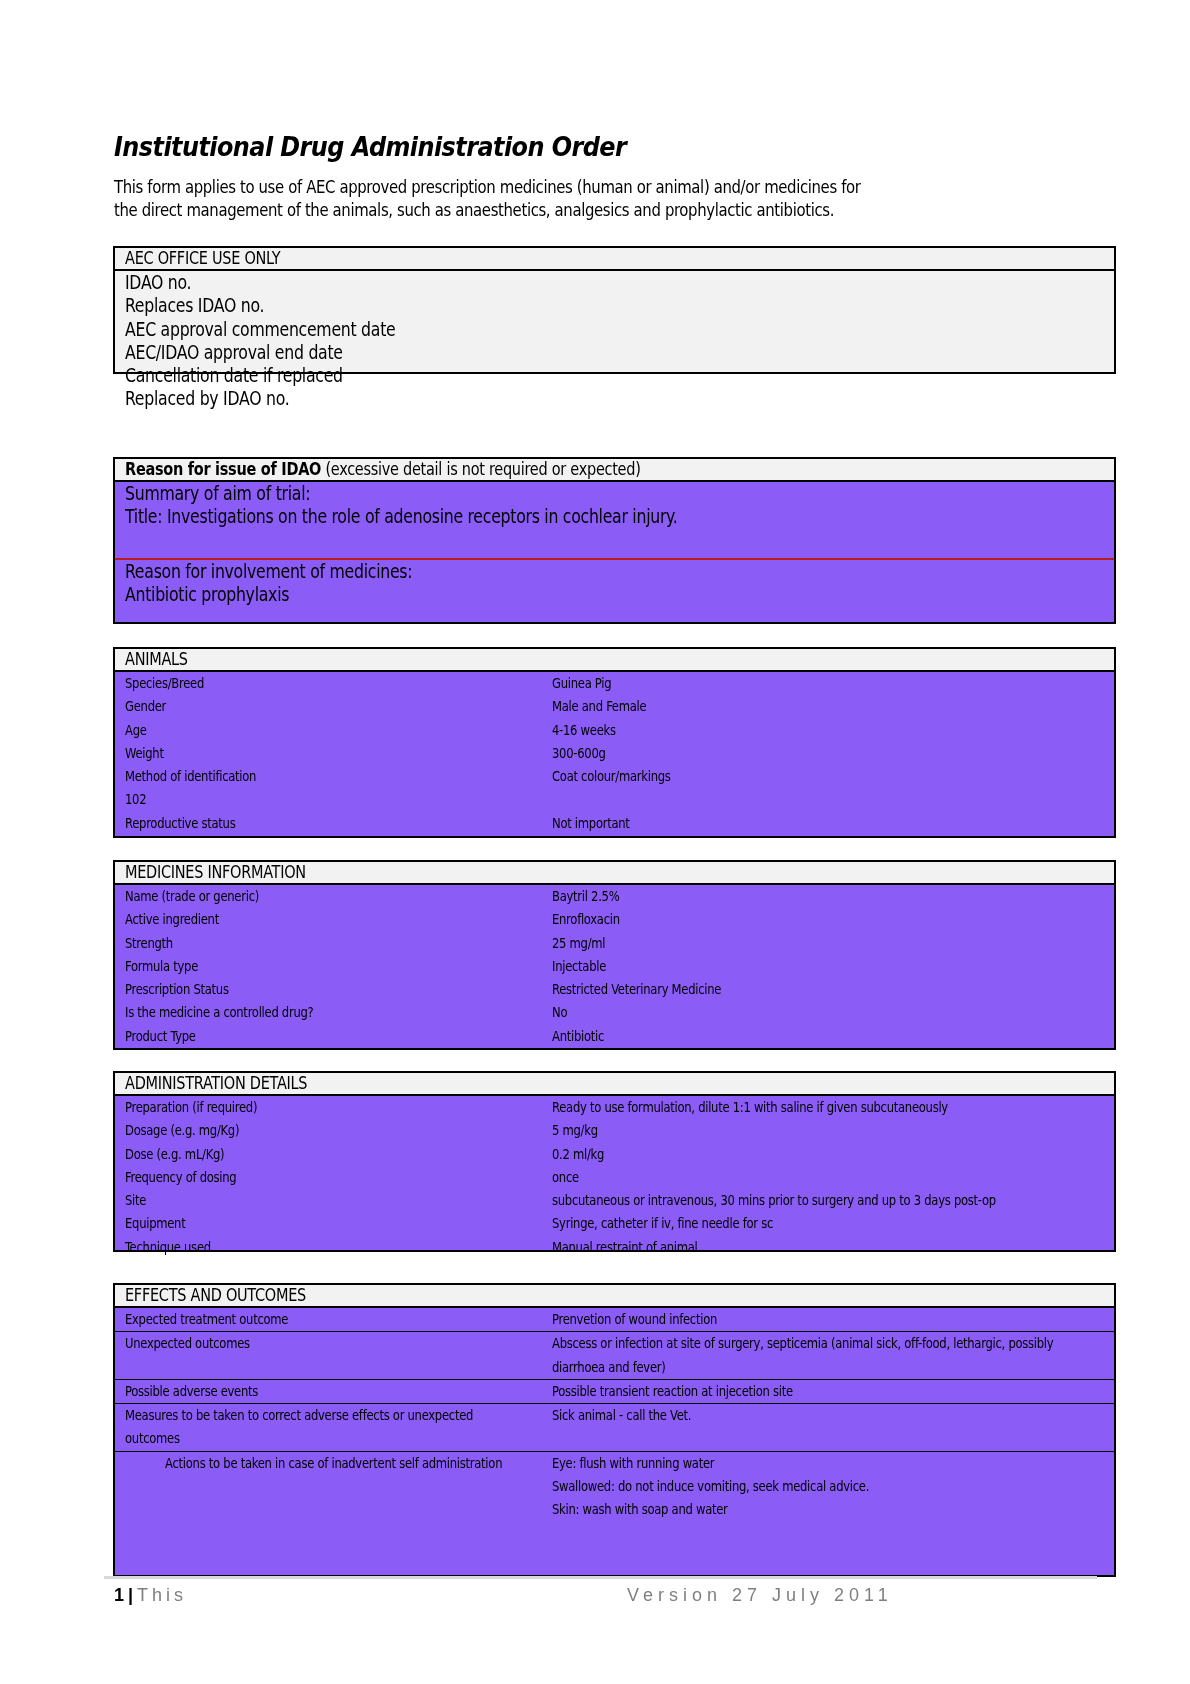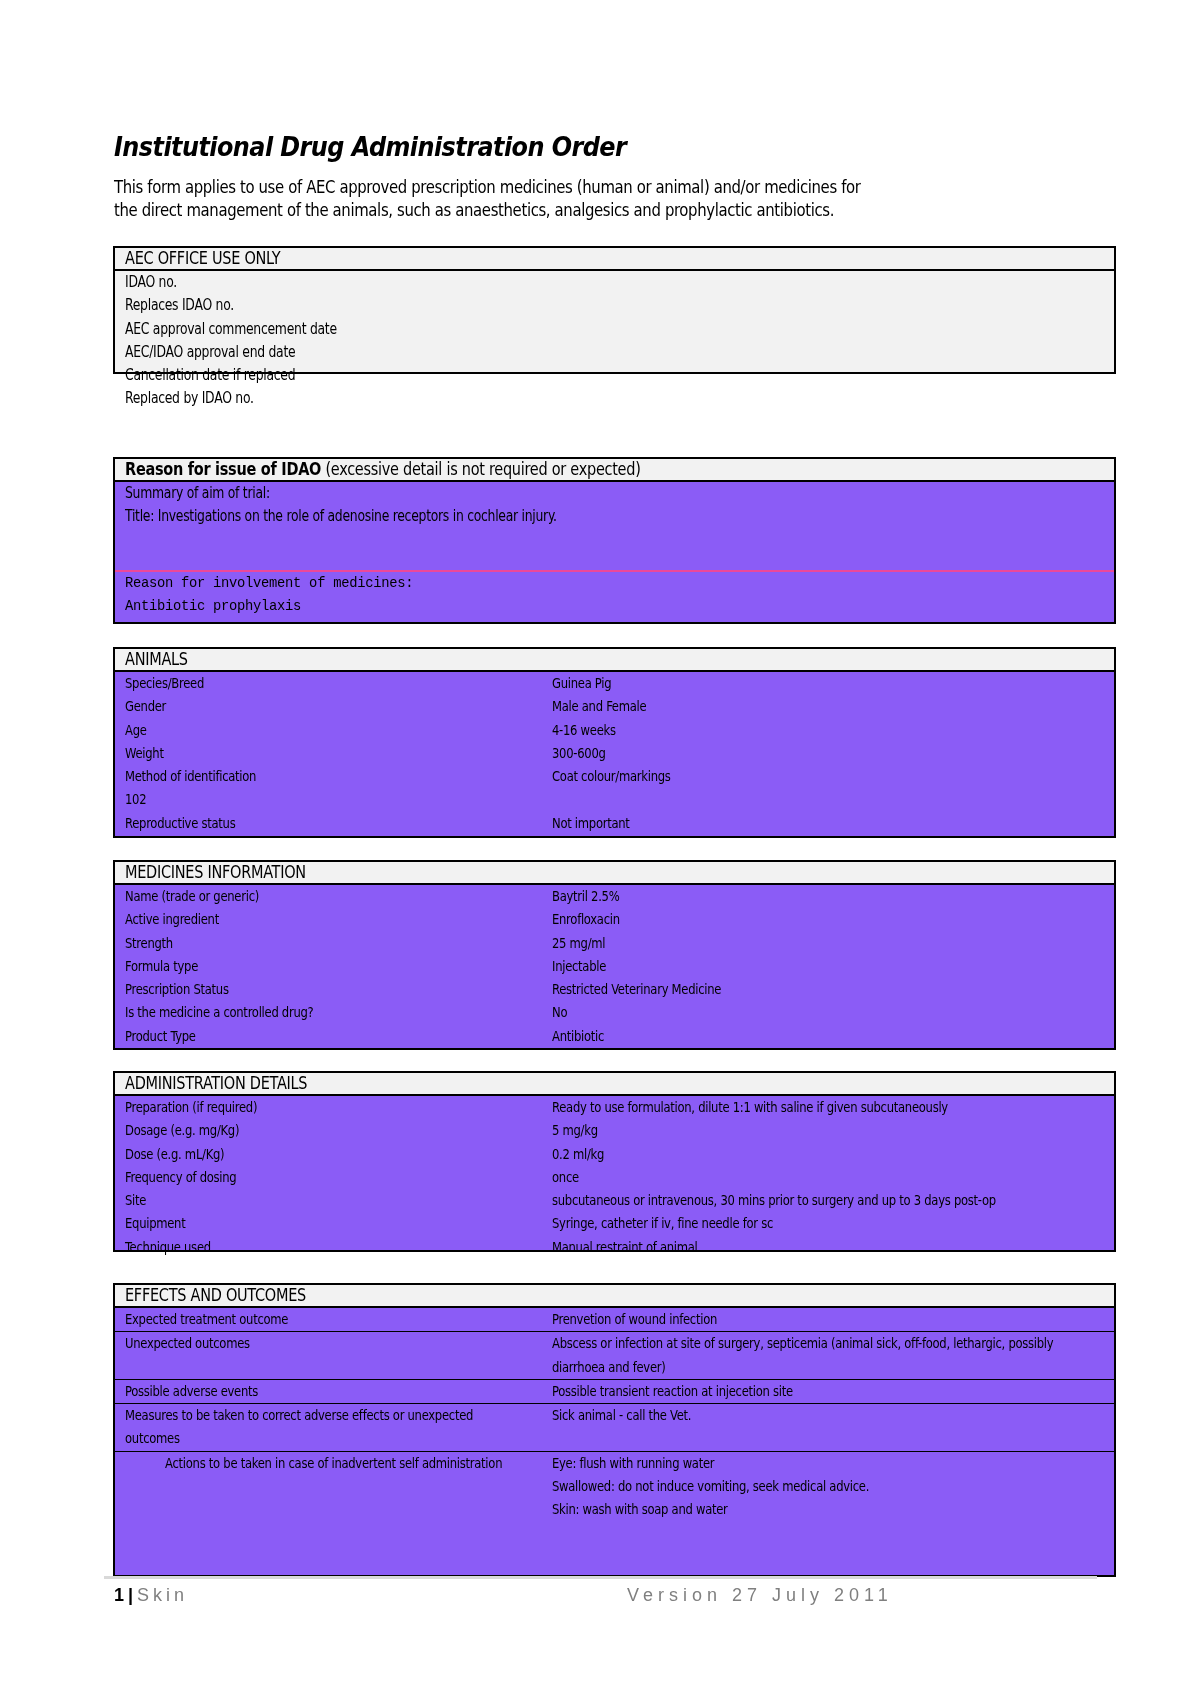--- a/index.html
+++ b/index.html
@@ -33,22 +33,22 @@
   }
   .box .hdr b { font-weight: bold; }
   .txt { transform: scaleX(0.92); transform-origin: left center; display: inline-block; letter-spacing: -0.3px; }
   .row {
     display: flex; font-size: 14px; line-height: 23.3px; padding-left: 10px;
   }
   .row .lbl { width: 427px; flex: 0 0 427px; white-space: nowrap; }
   .row .val { flex: 1; padding-right: 8px; }
   .row.bordered { border-bottom: 1.5px solid #000; }
   .row.bordered:last-child { border-bottom: none; }
-  .single { font-size: 15px; line-height: 23.3px; padding-left: 10px; white-space: nowrap; }
-  .section-div { border-top: 2px solid #ec4899; font-family: Liberation Mono, monospace; }
+  .single { font-size: 19px; line-height: 23.3px; padding-left: 10px; white-space: nowrap; }
+  .section-div { border-top: 2px solid #b91c1c; }
   .footer-line {
     position: absolute; left: 104px; top: 1576px; width: 993px; height: 3px; background: #d9d9d9;
   }
   .footer-page {
     position: absolute; left: 114px; top: 1585px; font-family: "Liberation Sans", sans-serif; font-size: 18px;
   }
   .footer-page .num { font-weight: bold; color: #000; }
   .footer-page .sep { color: #000; font-weight: bold; margin: 0 4px; }
   .footer-page .pg { color: #7f7f7f; letter-spacing: 4px; }
   .footer-version {
@@ -71,21 +71,21 @@
   <div class="single"><span class="txt">IDAO no.</span></div>
   <div class="single"><span class="txt">Replaces IDAO no.</span></div>
   <div class="single"><span class="txt">AEC approval commencement date</span></div>
   <div class="single"><span class="txt">AEC/IDAO approval end date</span></div>
   <div class="single"><span class="txt">Cancellation date if replaced</span></div>
   <div class="single"><span class="txt">Replaced by IDAO no.</span></div>
 </div>
 
 <div class="box" style="top:457px; height:167px;">
   <div class="hdr"><span class="txt"><b>Reason for issue of IDAO</b><span> (excessive detail is not required or expected)</span></span></div>
-  <div style="height:88px;">
+  <div style="height:76px;">
     <div class="single"><span class="txt">Summary of aim of trial:</span></div>
     <div class="single"><span class="txt">Title: Investigations on the role of adenosine receptors in cochlear injury.</span></div>
   </div>
   <div class="section-div">
     <div class="single"><span class="txt">Reason for involvement of medicines:</span></div>
     <div class="single"><span class="txt">Antibiotic prophylaxis</span></div>
   </div>
 </div>
 
 <div class="box" style="top:647px; height:191px;">
@@ -216,15 +216,15 @@
       <span class="val">
     <span class="txt" style="display:block;">Eye: flush with running water</span>
     <span class="txt" style="display:block;">Swallowed: do not induce vomiting, seek medical advice.</span>
     <span class="txt" style="display:block;">Skin: wash with soap and water</span>
   </span>
     </div>
 </div>
 
 <div class="footer-line"></div>
 <div class="footer-page">
-  <span class="num">1</span><span class="sep">|</span><span class="pg">Skin</span>
+  <span class="num">1</span><span class="sep">|</span><span class="pg">This</span>
 </div>
 <div class="footer-version">Version 27 July 2011</div>
 
 </body></html>

